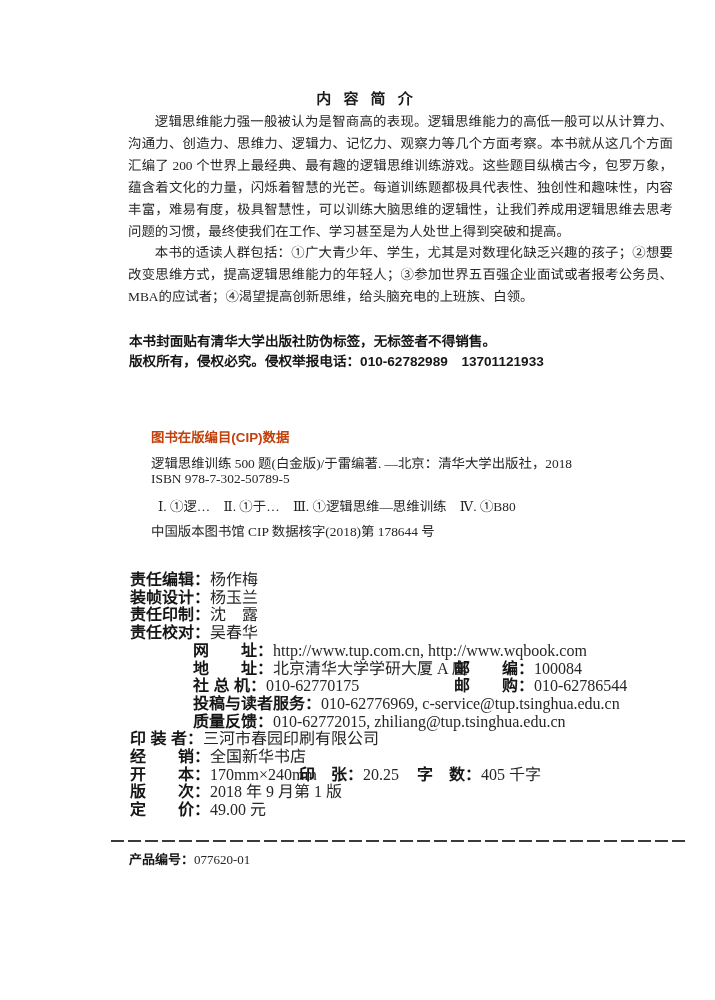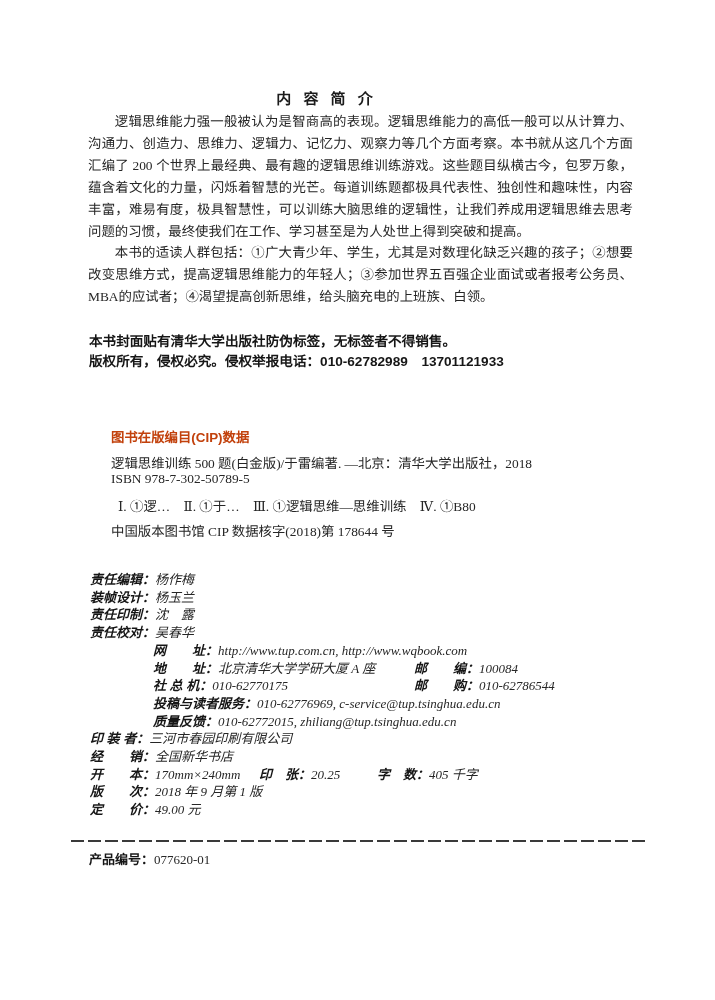--- a/index.html
+++ b/index.html
@@ -3,20 +3,21 @@
 <meta charset="utf-8">
 <style>
   html,body{margin:0;padding:0;background:#ffffff;}
   #page{
     position:relative;
     width:653px;height:1000px;
     background:#ffffff;
     overflow:hidden;
     color:#232323;
     font-family:"Liberation Serif","DejaVu Serif",serif;
+    margin-left:40px;
   }
   
   .intro-heading{
     position:absolute;top:87px;left:0;right:0;
     text-align:center;
     font-family:"Liberation Sans","DejaVu Sans",sans-serif;
     font-weight:bold;font-size:15px;letter-spacing:4px;color:#1c1c1c;
   }
   .intro-body{
     position:absolute;top:111px;left:88px;width:545px;
@@ -37,21 +38,21 @@
     font-family:"Liberation Sans","DejaVu Sans",sans-serif;
     font-weight:bold;color:#c2410c;
   }
   .cip-entry{top:452px;}
   .cip-isbn{top:471px;}
   .cip-class{top:495px;left:118px;}
   .cip-record{top:520px;}
   
   .colophon{
     position:absolute;top:571px;left:90px;right:70px;
-    font-size:13px;line-height:17.7px;color:#262626;font-style:italic;
+    font-size:16px;line-height:17.7px;color:#262626;
   }
   .crow{position:relative;white-space:nowrap;}
   .crow.ind{padding-left:63px;}
   .clab{
     font-family:"Liberation Sans","DejaVu Sans",sans-serif;
     font-weight:bold;color:#161616;
   }
   .cval{font-family:"Liberation Serif","DejaVu Serif",serif;color:#262626;}
   .cpair{position:absolute;top:0;white-space:nowrap;padding-left:9px;}
   .c315{left:315px;}

